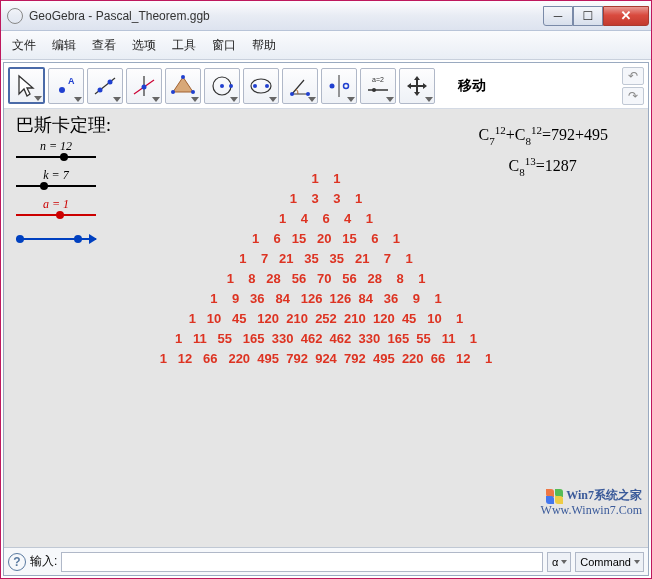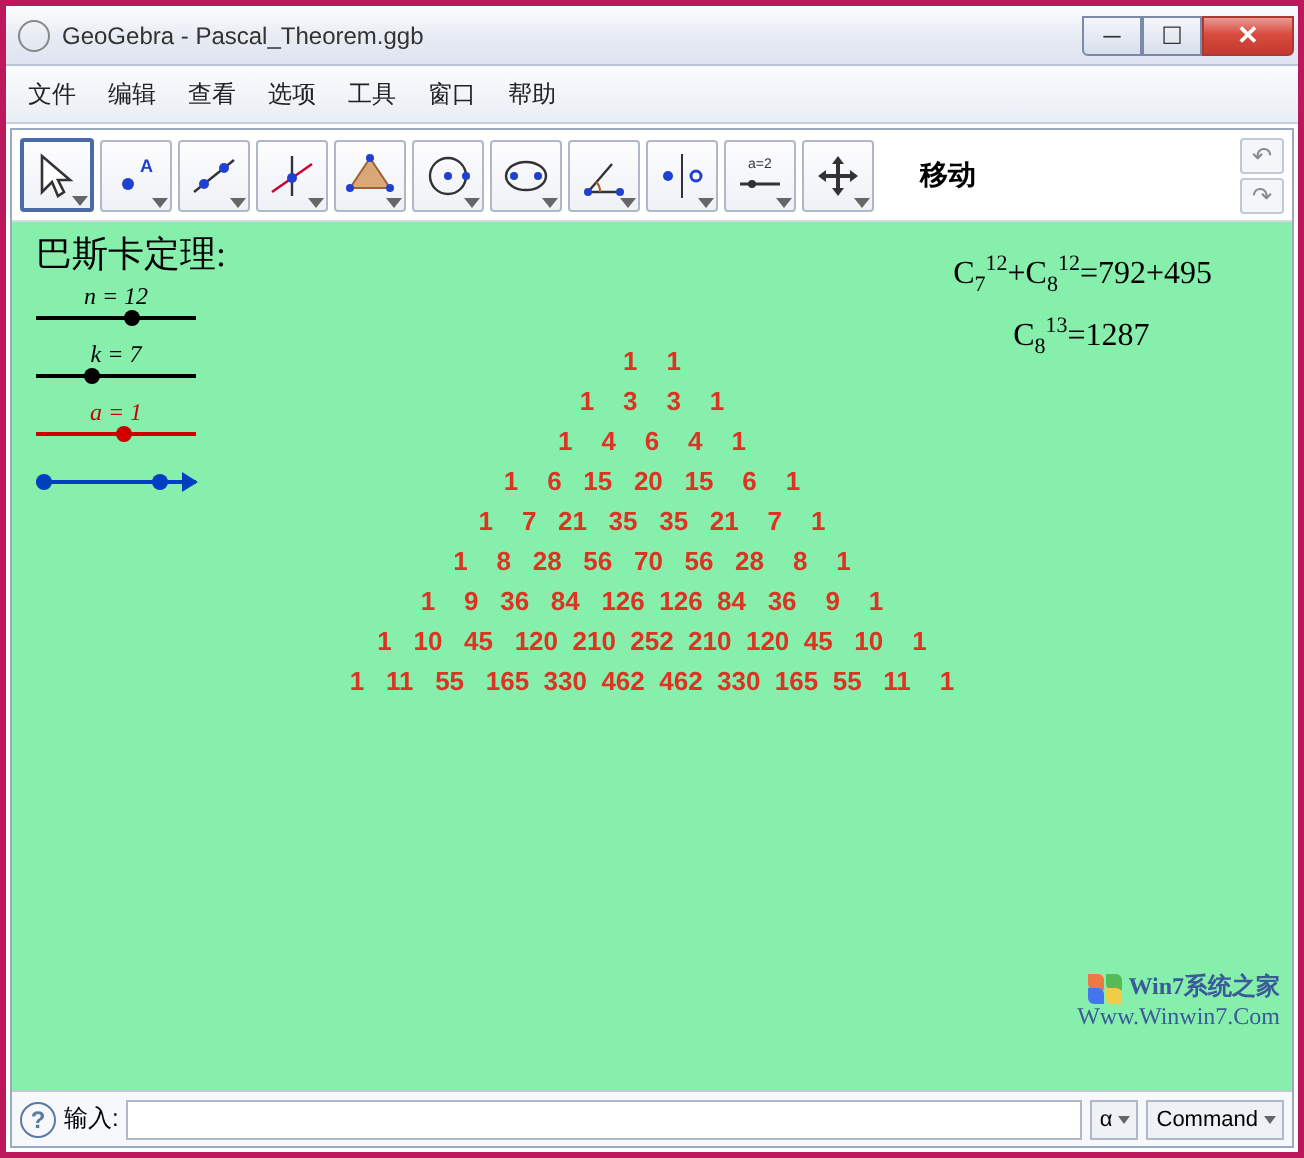--- a/index.html
+++ b/index.html
@@ -1,38 +1,38 @@
 <!DOCTYPE html>
 <html><head>
 <meta charset="utf-8">
 <style>
 * { box-sizing: border-box; margin: 0; padding: 0; }
 body { font-family: "Microsoft YaHei", Arial, sans-serif; font-size: 12px; background: #fff; }
-.window { width: 652px; height: 579px; border: 3px solid #be185d; background: #fff; display: flex; flex-direction: column; justify-content: space-between; }
+.window { width: 652px; height: 579px; border: 1px solid #be185d; background: #fff; display: flex; flex-direction: column; justify-content: space-between; }
 .titlebar { height: 30px; background: linear-gradient(#fdfdfe,#e8ecf4 50%,#dde3ef); display: flex; align-items: center; padding: 0 2px 0 6px; border-bottom: 1px solid #b8c4d8; }
 .title-icon { width: 16px; height: 16px; border: 1.5px solid #888; border-radius: 50%; position: relative; margin-right: 6px; }
 .title-icon::before, .title-icon::after { content:""; position:absolute; background:#888; }
 .title-text { flex: 1; color: #333; font-size: 12px; }
 .winbtns { display: flex; gap: 0; }
 .winbtn { width: 30px; height: 20px; border: 1px solid #7a8aa8; background: linear-gradient(#f4f6fa,#d8dfec); display:flex; align-items:center; justify-content:center; font-family: Arial; font-size: 12px; color:#333; }
 .winbtn.min { border-radius: 0 0 0 3px; }
 .winbtn.max { }
 .winbtn.close { width: 46px; background: linear-gradient(#e89a94,#d94b3f 45%,#c33a2e); color:#fff; border-color:#a83a30; border-radius: 0 0 3px 0; font-weight:bold; font-size:13px; }
 .menubar { height: 29px; background: linear-gradient(#fafbfd,#e9eef5); border-bottom: 1px solid #c8d0dc; display:flex; align-items:center; padding: 0 4px; gap: 2px; }
 .menuitem { padding: 2px 7px; font-size: 12px; color:#222; cursor:default; }
 .content { flex:1; display:flex; flex-direction:column; border: 1px solid #9aaac0; margin: 2px; background:#fff; overflow:hidden; }
 .toolbar { height: 46px; display:flex; align-items:center; padding: 3px 4px; gap: 3px; border-bottom: 1px solid #d4dae4; }
 .tool { width: 36px; height: 36px; border: 1px solid #b0b8c8; background: linear-gradient(#fdfdfe,#eef1f6); border-radius: 2px; display:flex; align-items:center; justify-content:center; position:relative; }
 .tool.sel { border: 2px solid #4a6aa8; width:37px; height:37px; }
 .tool .dd { position:absolute; bottom:1px; right:1px; width:0; height:0; border-left:4px solid transparent; border-right:4px solid transparent; border-top:5px solid #666; }
 .tool svg { width:28px; height:28px; }
 .tlabel { font-size: 14px; font-weight:bold; margin-left: 20px; }
 .rightctl { margin-left:auto; display:flex; flex-direction:column; gap:2px; }
 .rbtn { width:22px; height:18px; border:1px solid #c0c8d4; background:#f4f6fa; border-radius:2px; display:flex; align-items:center; justify-content:center; font-size:12px; color:#888; }
-.canvas { flex:1; position:relative; overflow:hidden; background:#86efac; }
+.canvas { flex:1; position:relative; overflow:hidden; background:#e5e5e5; }
 .pascal-title { position:absolute; left:12px; top:4px; font-size:18px; font-family: SimSun, serif; color:#000; }
 .sliders { position:absolute; left:12px; top:30px; width:80px; }
 .slider-row { margin-bottom: 10px; font-size:12px; position:relative; }
 .slider-label { text-align:center; font-style: italic; font-family: "Times New Roman", serif; }
 .slider-track { height:2px; background:#000; position:relative; margin-top:2px; }
 .slider-track.red { background:#c00; }
 .slider-track.blue { background:#0040c0; }
 .knob { width:8px; height:8px; background:#000; border-radius:50%; position:absolute; top:-3px; }
 .knob.red { background:#c00; }
 .knob.blue { background:#0040c0; }
@@ -216,20 +216,21 @@
       <div class="triangle" id="pascal-triangle">
           <div class="trow">  1    1  </div>
           <div class="trow">  1    3    3    1  </div>
           <div class="trow">  1    4    6    4    1  </div>
           <div class="trow">  1    6   15   20   15    6    1  </div>
           <div class="trow">  1    7   21   35   35   21    7    1  </div>
           <div class="trow">  1    8   28   56   70   56   28    8    1  </div>
           <div class="trow">  1    9   36   84   126  126  84   36    9    1  </div>
           <div class="trow">  1   10   45   120  210  252  210  120  45   10    1  </div>
           <div class="trow">  1   11   55   165  330  462  462  330  165  55   11    1  </div>
+          <div class="trow">  1   12   66   220  495  792  924  792  495  220  66   12    1  </div>
         </div>
 
       <div class="watermark">
         <div class="l1"><span class="wmlogo"><span style="background:#e74;left:0;top:0"></span><span style="background:#5b5;left:9px;top:0"></span><span style="background:#47e;left:0;top:7px"></span><span style="background:#ec4;left:9px;top:7px"></span></span><span>Win7系统之家</span></div>
         <div>Www.Winwin7.Com</div>
       </div>
     </div>
 
     <div class="statusbar">
       <div class="help-icon">?</div>

